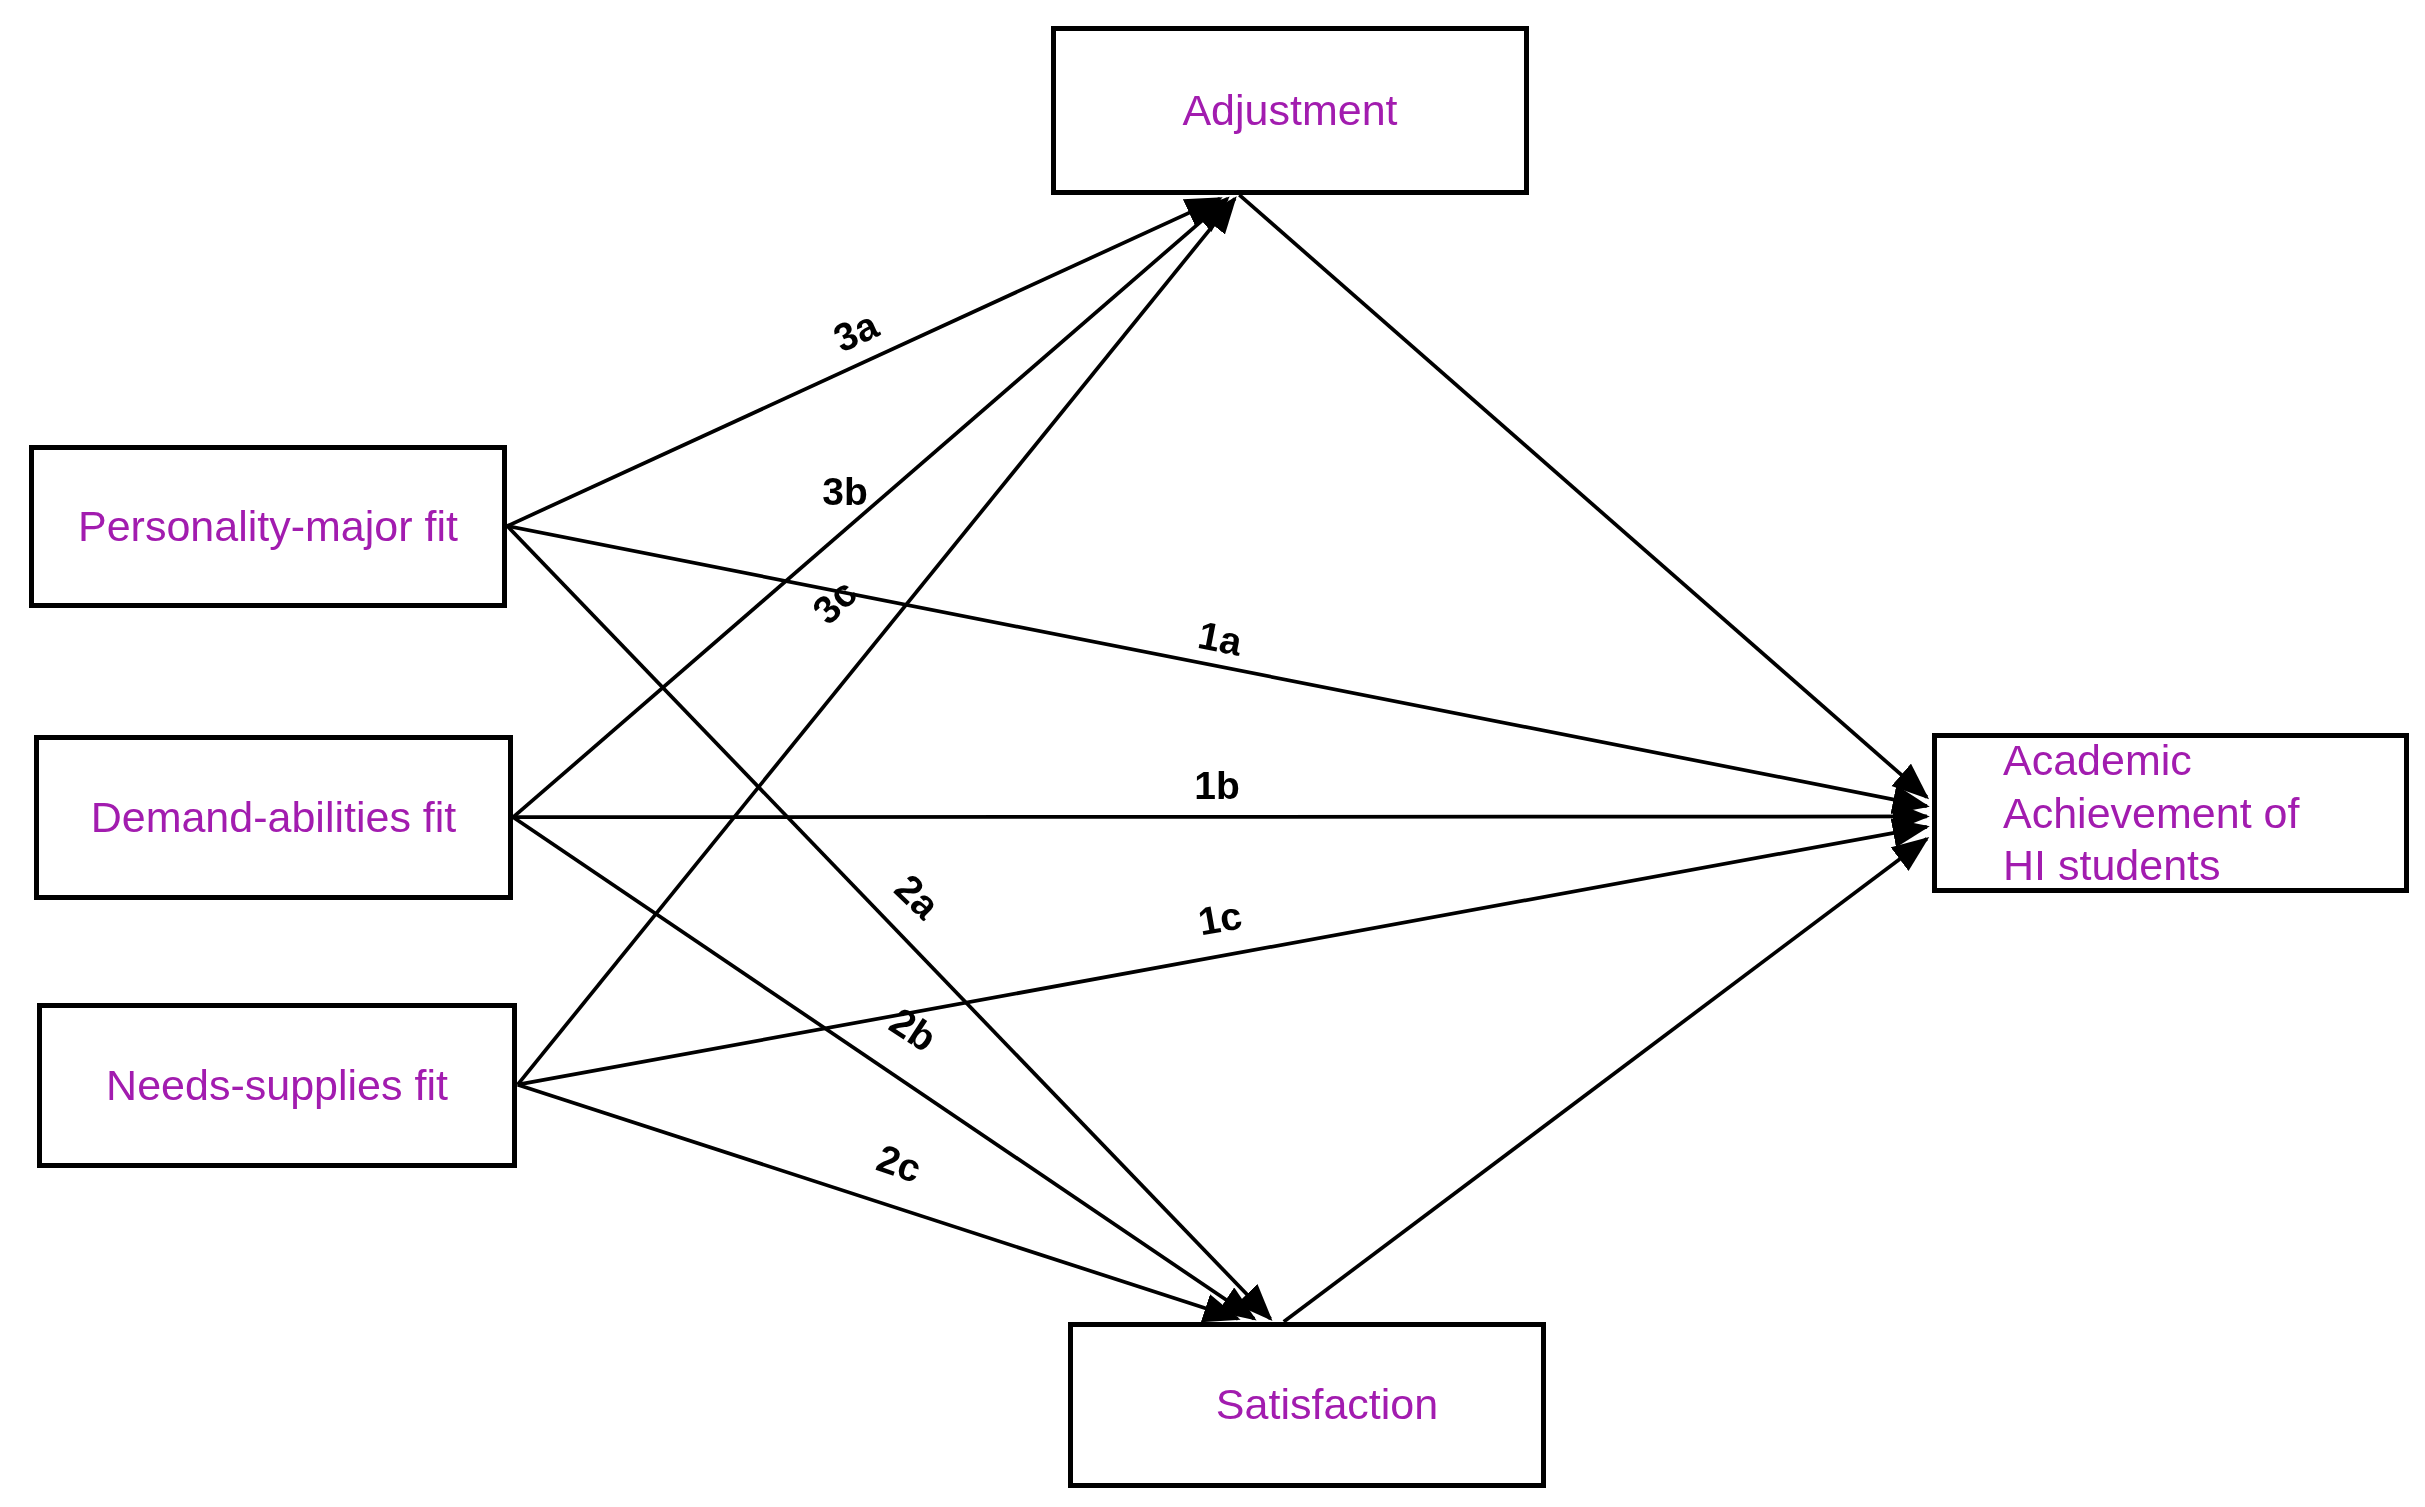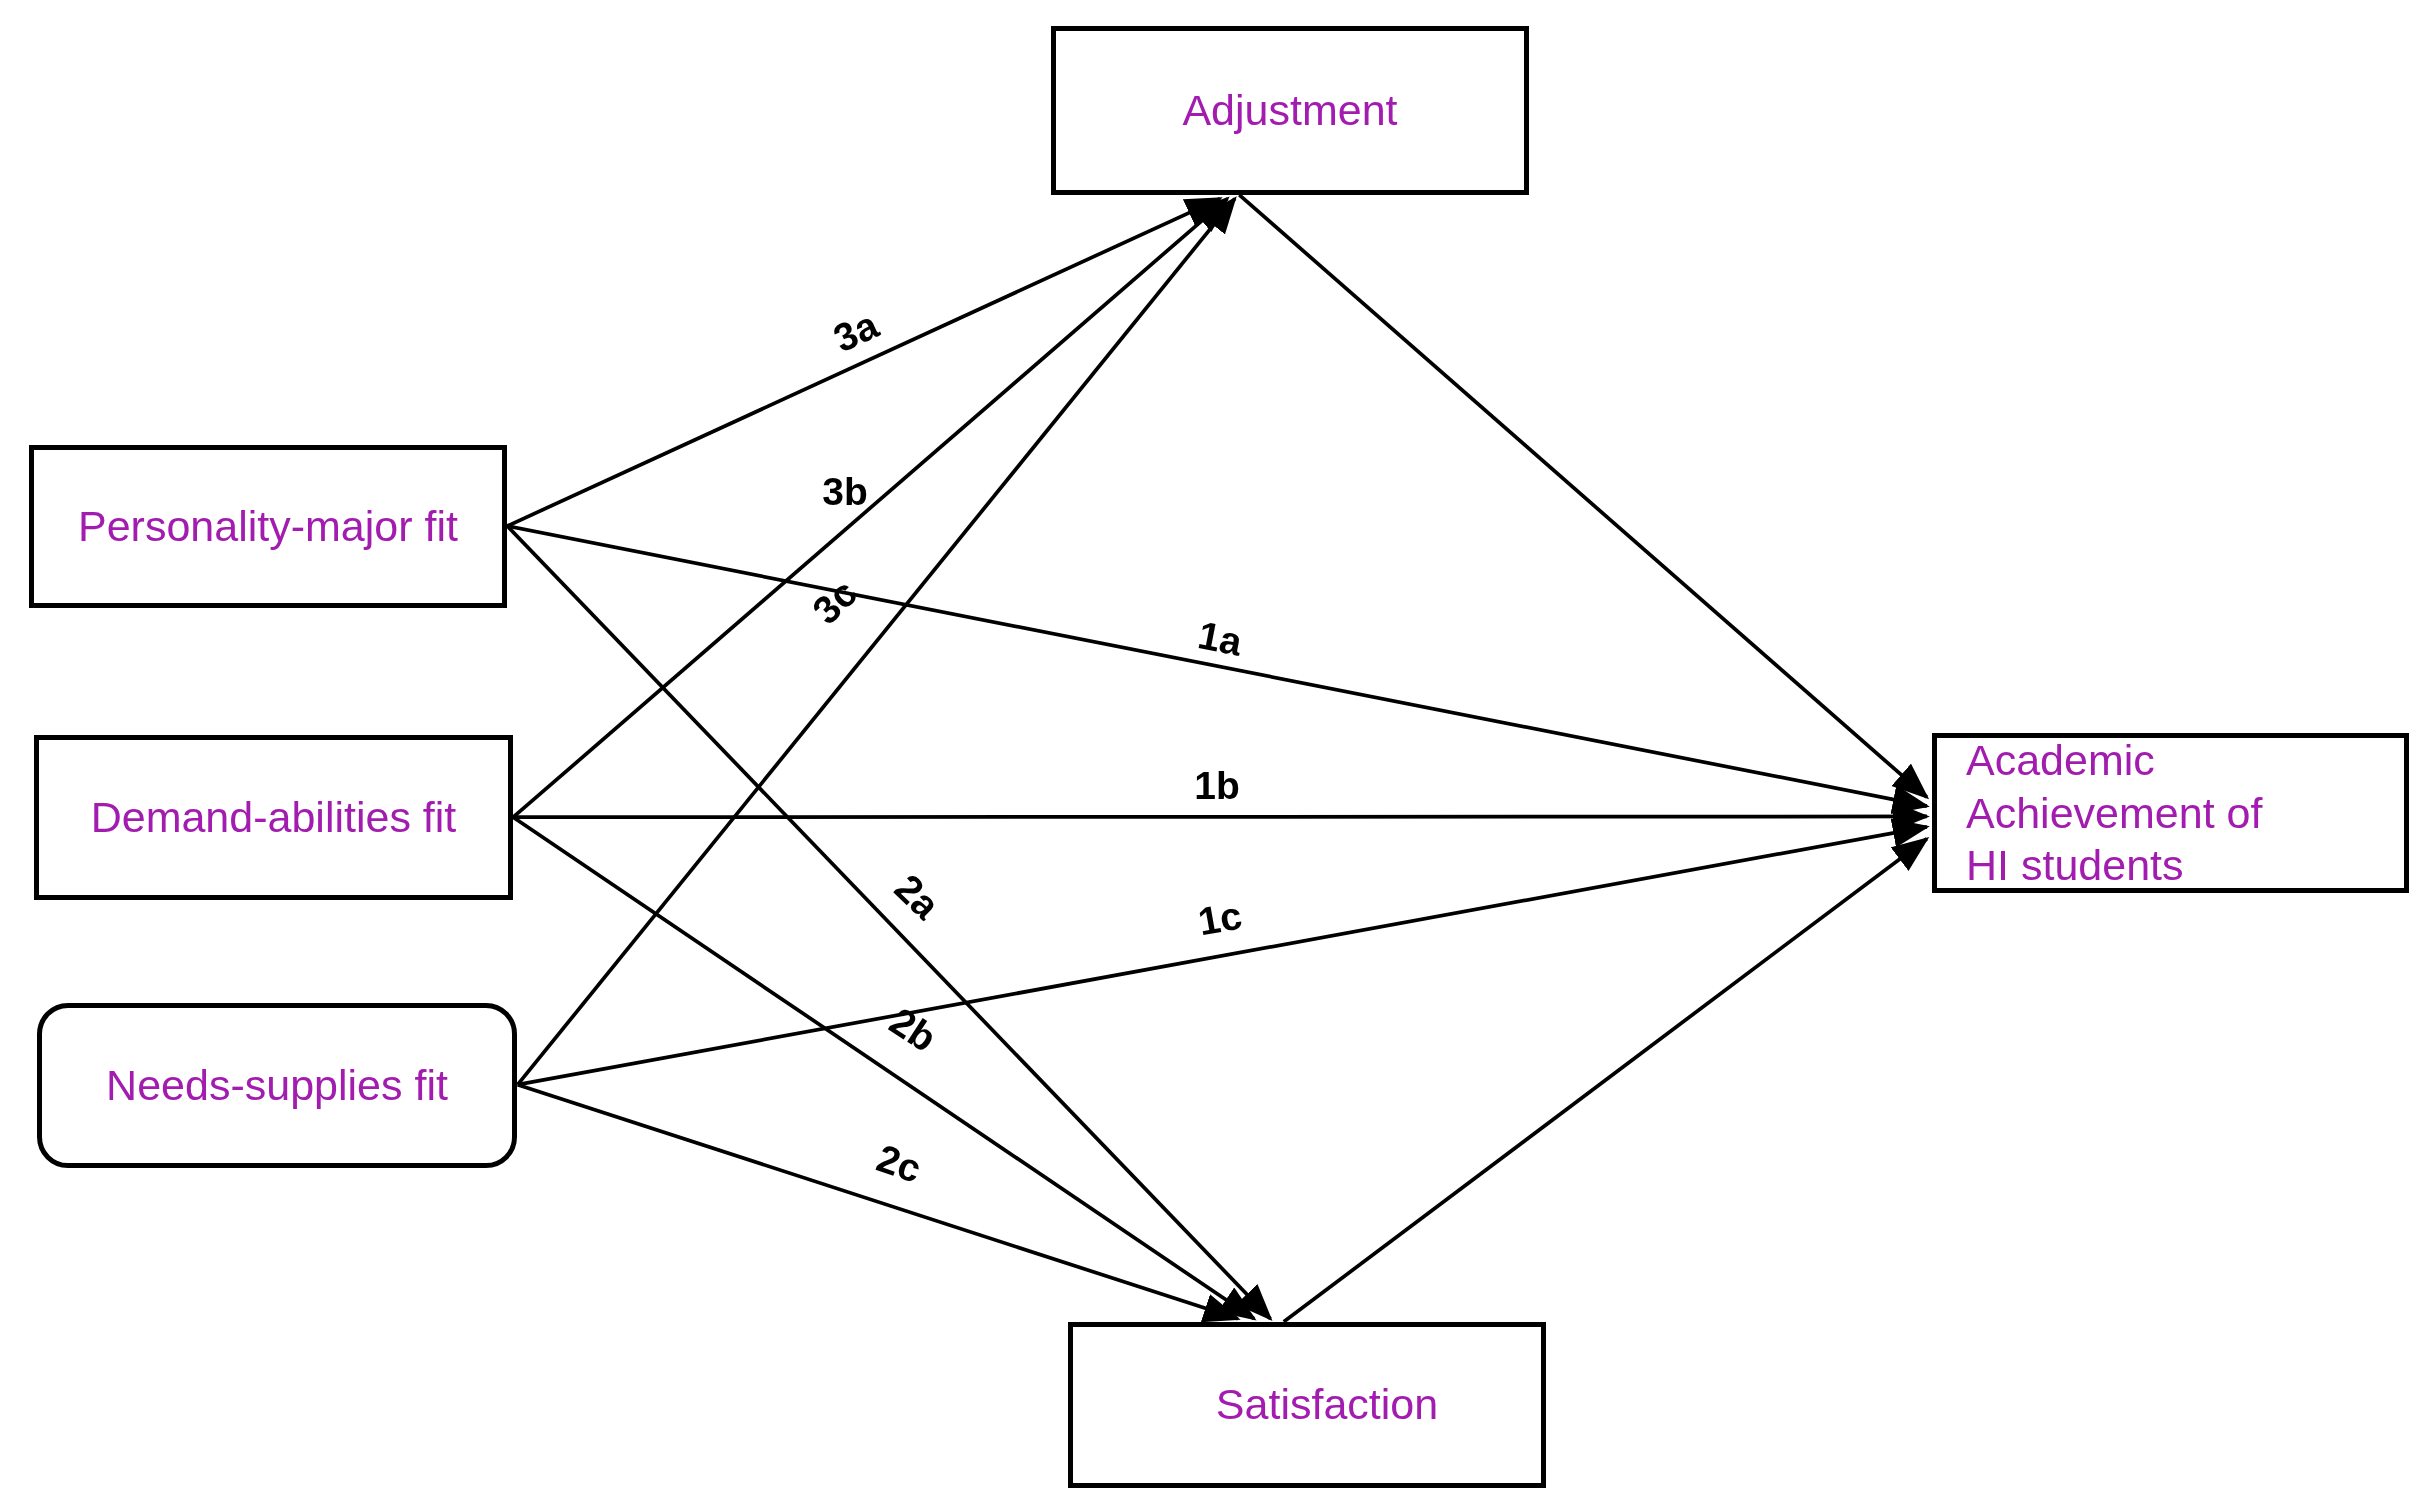--- a/index.html
+++ b/index.html
@@ -31,28 +31,28 @@
     align-items: center;
     justify-content: center;
     font-size: 43px;
     line-height: 1.2;
     color: #a21caf;
     text-align: center;
   }
   .node-box.multiline {
     justify-content: flex-start;
     text-align: left;
-    padding-left: 29px;
+    padding-left: 66px;
     white-space: pre-line;
     line-height: 1.22;
   }
   #node-adjustment   { left: 1051px; top: 26px;   width: 478px; height: 169px; }
   #node-personality  { left: 29px;   top: 445px;  width: 478px; height: 163px; text-align: right; }
   #node-demand       { left: 34px;   top: 735px;  width: 479px; height: 165px; }
-  #node-needs        { left: 37px;   top: 1003px; width: 480px; height: 165px; border-radius: 31px; }
+  #node-needs        { left: 37px;   top: 1003px; width: 480px; height: 165px; }
   #node-academic     { left: 1932px; top: 733px;  width: 477px; height: 160px; }
   #node-satisfaction { left: 1068px; top: 1322px; width: 478px; height: 166px; padding-left: 40px; }
 
   .path-label {
     position: absolute;
     font-size: 39px;
     font-weight: 700;
     color: #000000;
     white-space: nowrap;
   }

